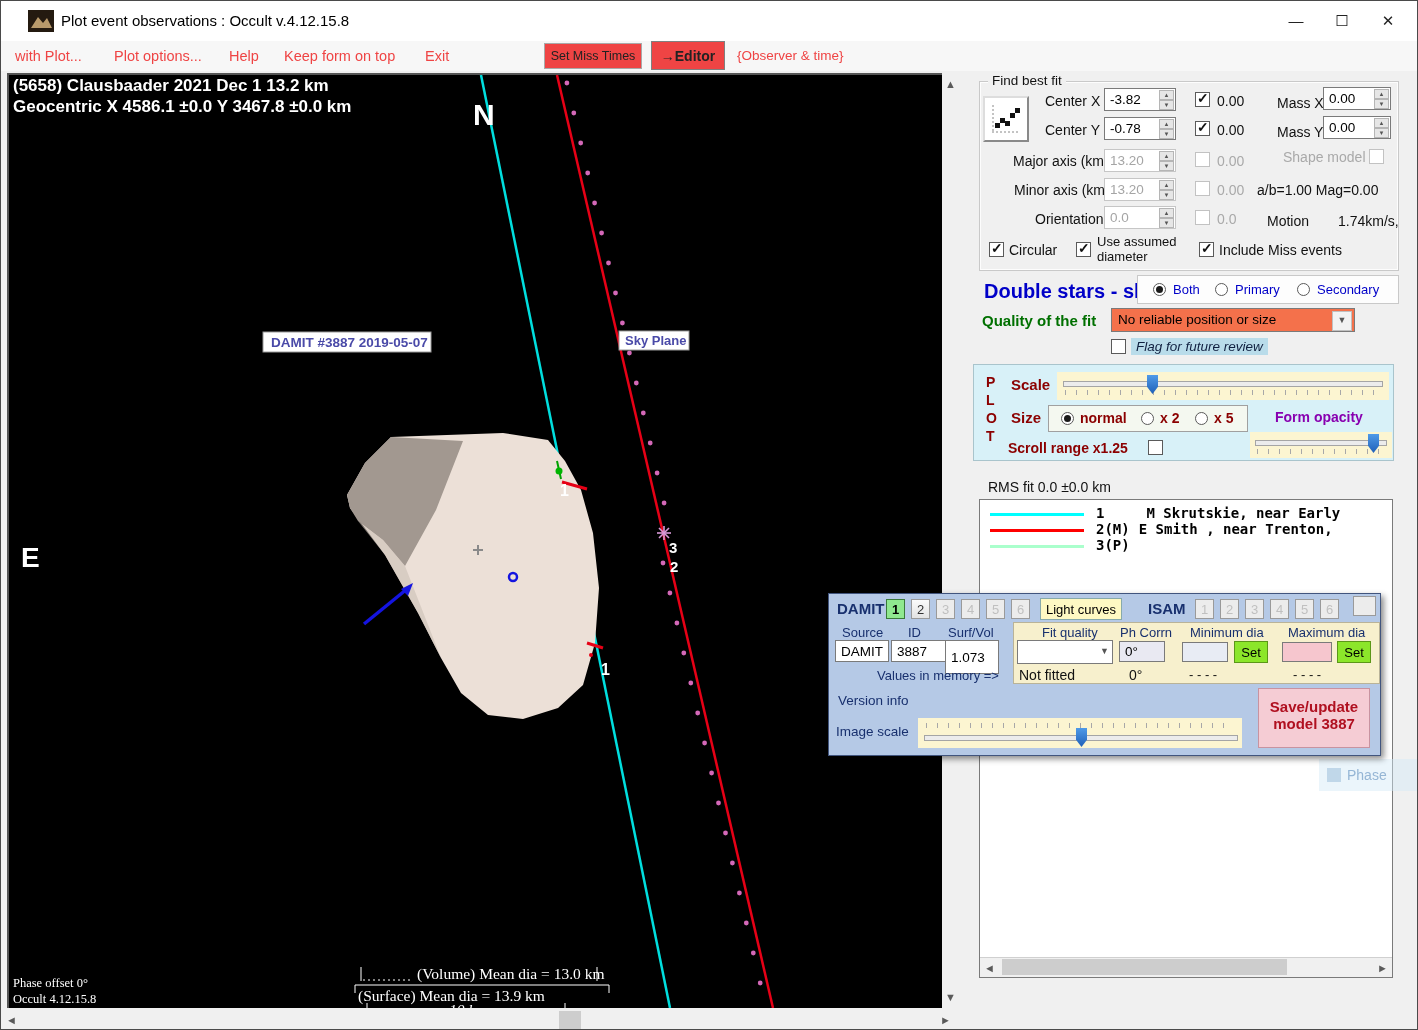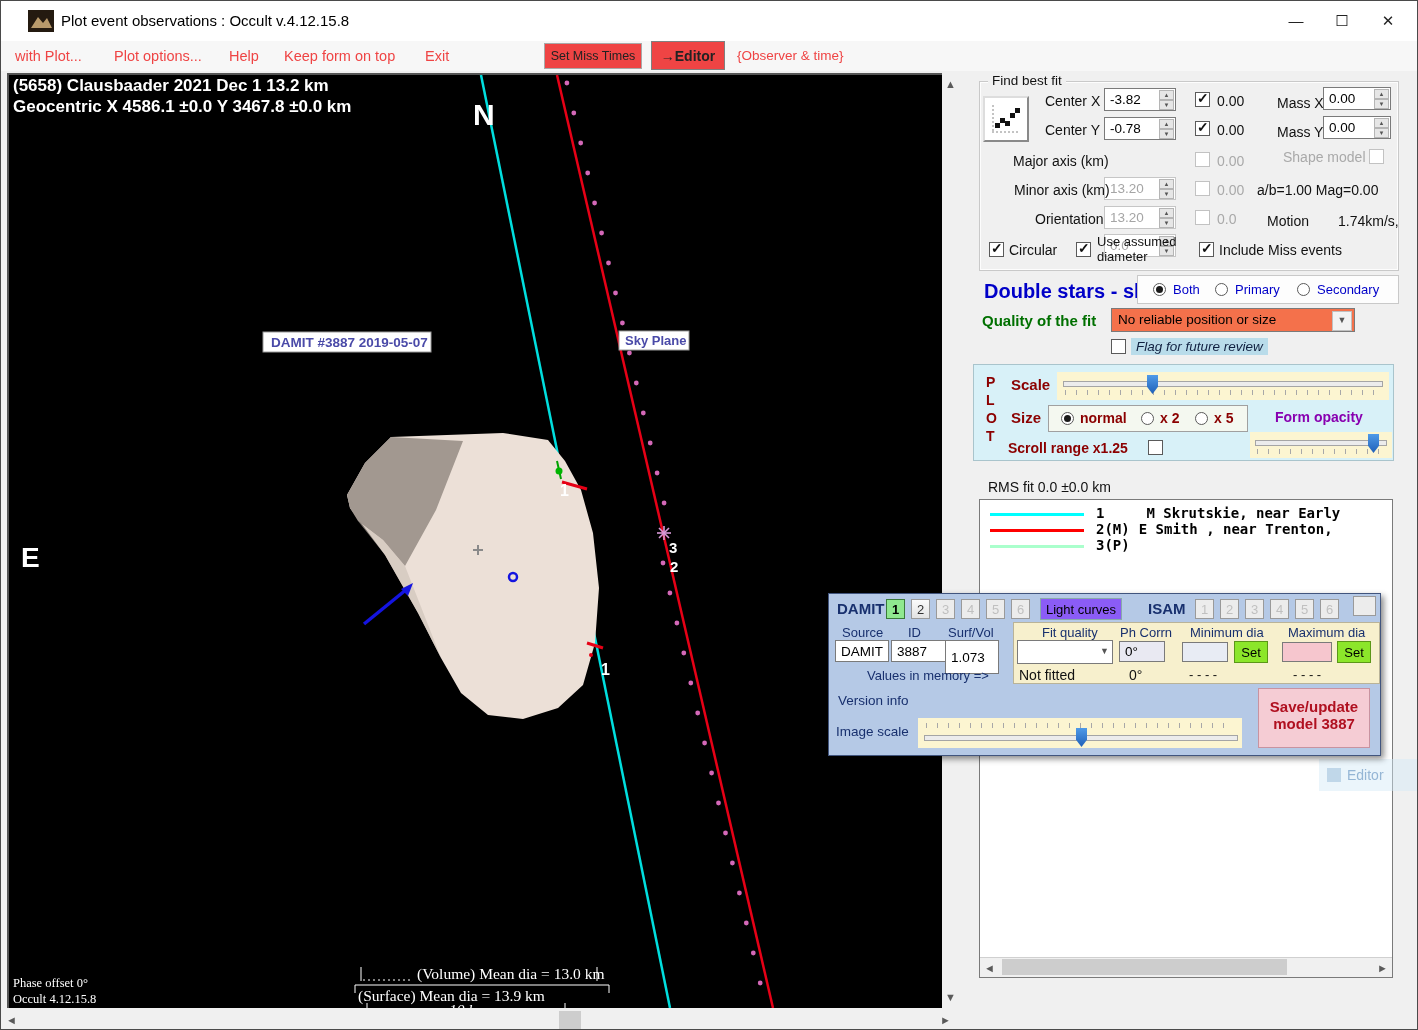--- a/index.html
+++ b/index.html
@@ -22,21 +22,21 @@
   .sb-arrow{position:absolute;color:#5a5a5a;font-size:11px;line-height:18px;text-align:center;width:17px;height:18px;}
   .sb-thumb{position:absolute;background:#cdcdcd;}
   
   .rpanel{position:absolute;left:960px;top:70px;width:457px;height:959px;background:#f0f0f0;}
   .gb{position:absolute;border:1px solid #c9c9c9;box-shadow:inset 0 0 0 1px #fdfdfd;}
   .gb-legend{position:absolute;top:-9px;left:8px;background:#f0f0f0;padding:0 4px;font-size:13.5px;color:#111;}
   .lbl{position:absolute;font-size:14px;color:#111;white-space:nowrap;}
   .lbl-dis{color:#a9a9a9;}
   .field{position:absolute;background:#fff;border:1px solid #7a7a7a;font-size:13.5px;color:#000;
          display:flex;align-items:center;padding-left:5px;box-sizing:border-box;}
-  .field.dis{border-color:#c6c6c6;color:#a5a5a5;margin-top:28px;}
+  .field.dis{border-color:#c6c6c6;color:#a5a5a5;}
   .spin-arrows{position:absolute;right:1px;top:1px;bottom:1px;width:15px;display:flex;flex-direction:column;}
   .spin-arrows span{flex:1;background:#e6e6e6;border:1px solid #b5b5b5;font-size:6px;line-height:8px;color:#555;text-align:center;}
   .chk{position:absolute;width:15px;height:15px;background:#fff;border:1px solid #5a5a5a;box-sizing:border-box;}
   .chk.on::before{content:"✓";position:absolute;left:1px;top:-3px;font-size:14px;font-weight:bold;color:#111;}
   .chk.dis{border-color:#c2c2c2;}
   .radio{position:absolute;width:13px;height:13px;border:1px solid #5a5a5a;border-radius:50%;background:#fff;box-sizing:border-box;}
   .radio.on::before{content:"";position:absolute;left:2px;top:2px;width:7px;height:7px;border-radius:50%;background:#1a1a1a;}
   .blue{color:#0000c8;}
   .maroon{color:#8b0000;}
   .purple{color:#8800b0;}
@@ -391,21 +391,21 @@
   </div>
 
   <div class="damit">
     <span class="lbl navy bold" style="left:8px;top:6px;font-size:15px">DAMIT</span>
     <div class="nbtn active" style="left:57px;top:5px">1</div>
     <div class="nbtn" style="left:82px;top:5px">2</div>
     <div class="nbtn dis" style="left:107px;top:5px">3</div>
     <div class="nbtn dis" style="left:132px;top:5px">4</div>
     <div class="nbtn dis" style="left:157px;top:5px">5</div>
     <div class="nbtn dis" style="left:182px;top:5px">6</div>
-    <div class="abs" style="left:211px;top:4px;width:82px;height:22px;background:#8b5cf6;border:1px solid #8aa;text-align:center;line-height:21px;font-size:13px;color:#000;box-sizing:border-box">Light curves</div>
+    <div class="abs" style="left:211px;top:4px;width:82px;height:22px;background:#fef9c3;border:1px solid #8aa;text-align:center;line-height:21px;font-size:13px;color:#000;box-sizing:border-box">Light curves</div>
     <span class="lbl navy bold" style="left:319px;top:6px;font-size:15px">ISAM</span>
     <div class="nbtn dis" style="left:366px;top:5px">1</div>
     <div class="nbtn dis" style="left:391px;top:5px">2</div>
     <div class="nbtn dis" style="left:416px;top:5px">3</div>
     <div class="nbtn dis" style="left:441px;top:5px">4</div>
     <div class="nbtn dis" style="left:466px;top:5px">5</div>
     <div class="nbtn dis" style="left:491px;top:5px">6</div>
     <div class="nbtn dis" style="left:524px;top:2px;width:23px"></div>
 
     <div class="yellowpane" style="left:184px;top:28px;width:367px;height:62px"></div>
@@ -432,21 +432,21 @@
       <span class="abs" style="right:3px;top:5px;font-size:9px;color:#555">▼</span>
     </div>
     <div class="field" style="left:290px;top:47px;width:46px;height:21px;background:#e9e9f2">
         <span>0°</span>
       </div>
     <div class="field" style="left:353px;top:48px;width:46px;height:20px;background:#e8ecf4"></div>
     <div class="setbtn" style="left:405px;top:47px;width:34px;height:22px;line-height:21px">Set</div>
     <div class="field" style="left:453px;top:48px;width:50px;height:20px;background:#f6c6ce"></div>
     <div class="setbtn" style="left:508px;top:47px;width:34px;height:22px;line-height:21px">Set</div>
 
-    <span class="lbl navy" style="left:38px;top:74px;width:142px;text-align:left;font-size:13px">Values in memory =&gt;</span>
+    <span class="lbl navy" style="left:38px;top:74px;width:142px;text-align:center;font-size:13px">Values in memory =&gt;</span>
     <span class="lbl" style="left:190px;top:73px;font-size:14px">Not fitted</span>
     <span class="lbl" style="left:300px;top:73px;font-size:14px">0°</span>
     <span class="lbl" style="left:360px;top:73px;font-size:13px">- - - -</span>
     <span class="lbl" style="left:464px;top:73px;font-size:13px">- - - -</span>
 
     <span class="lbl navy" style="left:9px;top:99px;font-size:13.5px">Version info</span>
 
     <div class="abs" style="left:429px;top:94px;width:112px;height:60px;background:#f5ccd4;border:1px solid #c893a0;text-align:center;box-sizing:border-box;cursor:default">
       <div style="margin-top:9px;font-size:15px;font-weight:bold;color:#b01020">Save/update</div>
       <div style="font-size:15px;font-weight:bold;color:#b01020">model 3887</div>
@@ -455,16 +455,16 @@
     <span class="lbl navy" style="left:7px;top:130px;font-size:13.5px">Image scale</span>
     <div class="strip" style="left:89px;top:124px;width:324px;height:30px">
       <div class="ticks" style="left:8px;top:5px;width:308px"></div>
       <div class="groove" style="left:6px;top:17px;width:312px"></div>
       <div class="thumb" style="left:158px;top:10px"></div>
     </div>
   </div>
 
   <div class="ghost">
     <span class="abs" style="left:8px;top:9px;width:14px;height:14px;background:rgba(150,185,215,.5)"></span>
-    <span>Editor</span>
+    <span>Phase</span>
   </div>
 
 </div>
 
 </body></html>

